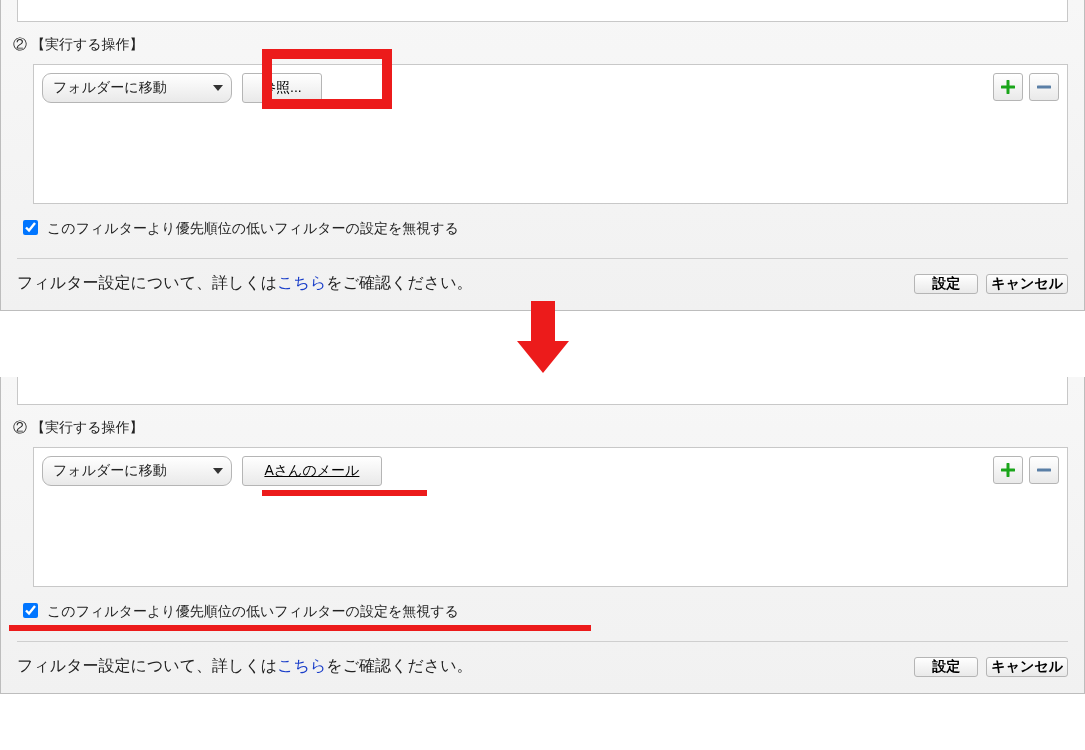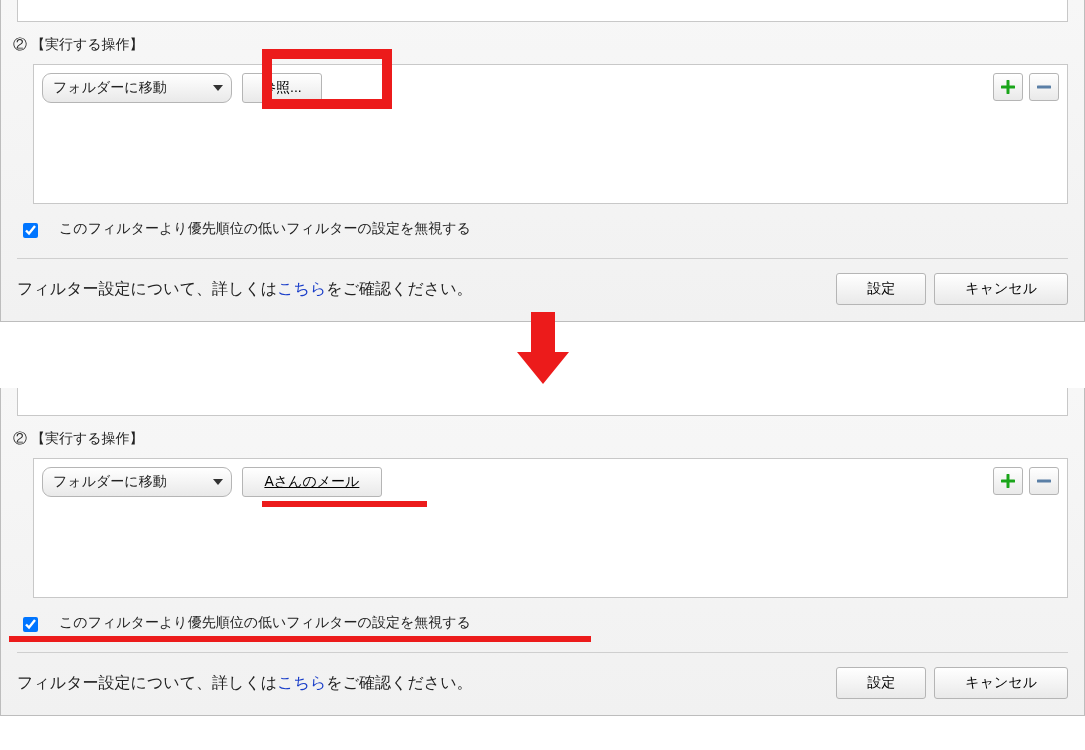--- a/index.html
+++ b/index.html
@@ -87,48 +87,49 @@
     border-radius: 3px;
     display: inline-flex;
     align-items: center;
     justify-content: center;
     cursor: pointer;
   }
   .plus-icon svg, .minus-icon svg { display: block; }
   .checkbox-row {
     padding: 16px 16px 16px 22px;
     display: flex;
-    align-items: flex-end;
-    gap: 21px;
+    align-items: flex-start;
+    gap: 9px;
   }
   .checkbox-row input[type=checkbox] {
     width: 15px; height: 15px;
   }
   .divider {
     border-top: 1px solid #cfcfcf;
     margin: 4px 16px 0 16px;
   }
   .footer-row {
     display: flex;
     align-items: center;
     justify-content: space-between;
     padding: 14px 16px 16px 16px;
   }
   .footer-text { font-size: 16px; }
   .footer-text a { color: #1a3ec9; text-decoration: none; }
   .footer-btns { display: flex; gap: 8px; }
   .footer-btn {
     min-width: 64px;
-    height: 32px;
+    height: 20px;
     border: 1px solid #b5b5b5;
     background: linear-gradient(#ffffff, #e9e9e9);
     border-radius: 3px;
-    padding: 0 30px;
-    cursor: pointer;
-    font-size: 14px;
+    padding: 0 4px;
+    cursor: pointer;
+    font-size: 14px;
+    font-weight: bold;
   }
 
   
   .red-box {
     position: absolute;
     border: 10px solid #ec1b1b;
     pointer-events: none;
   }
   .red-underline {
     position: absolute;

